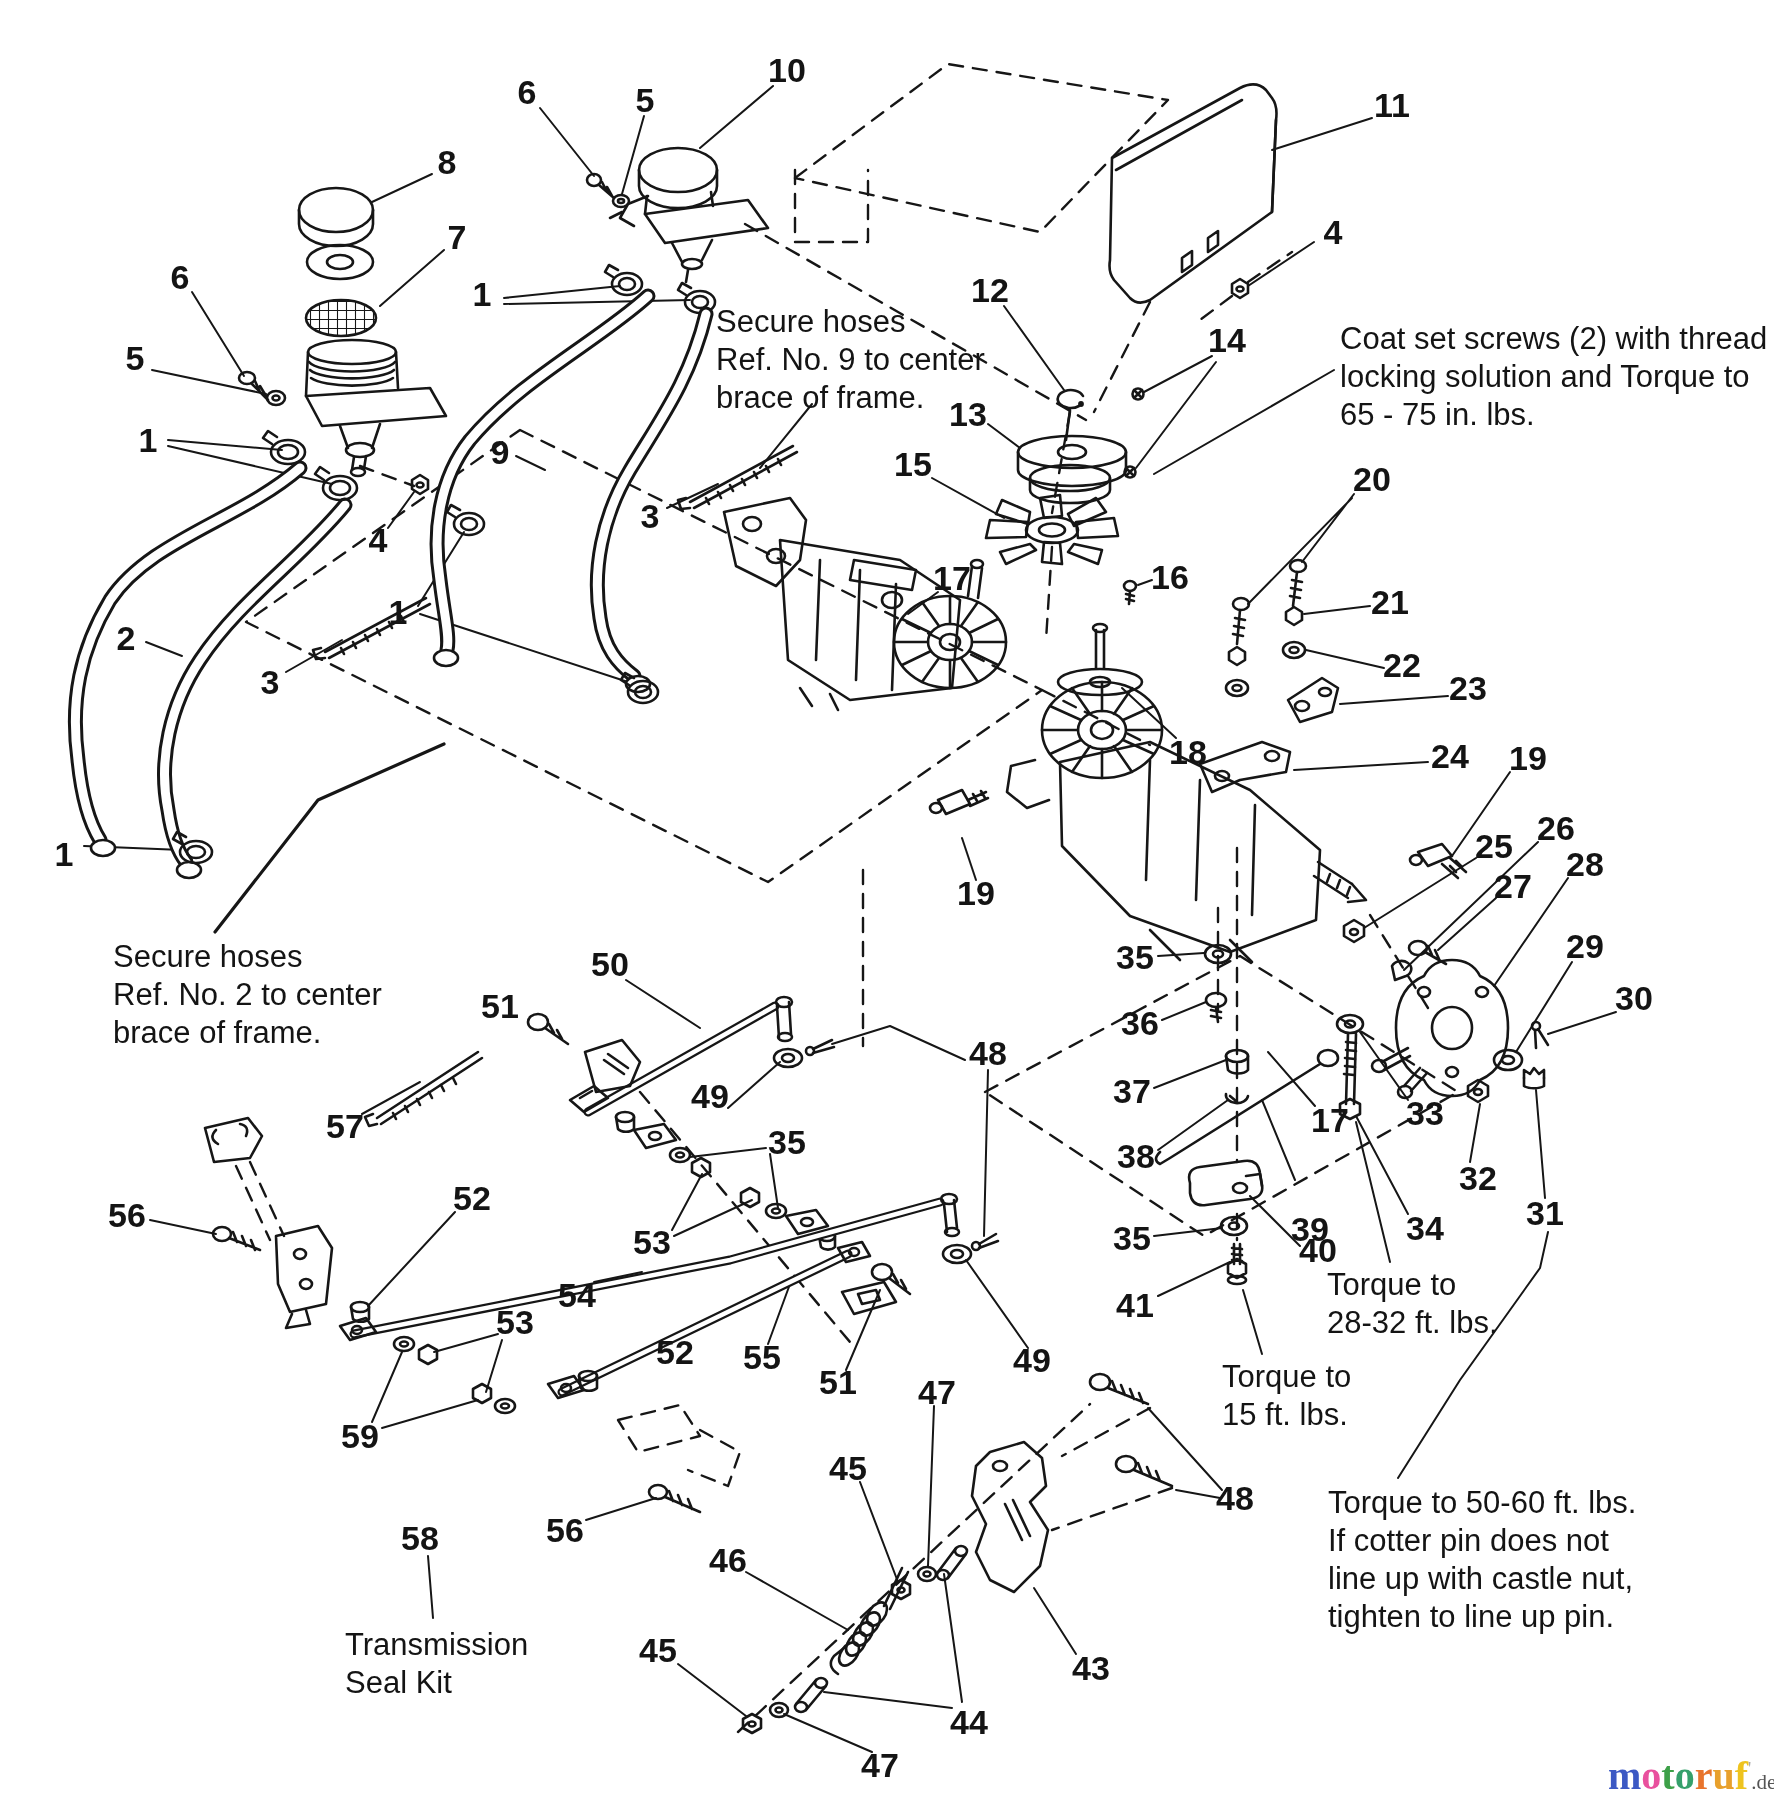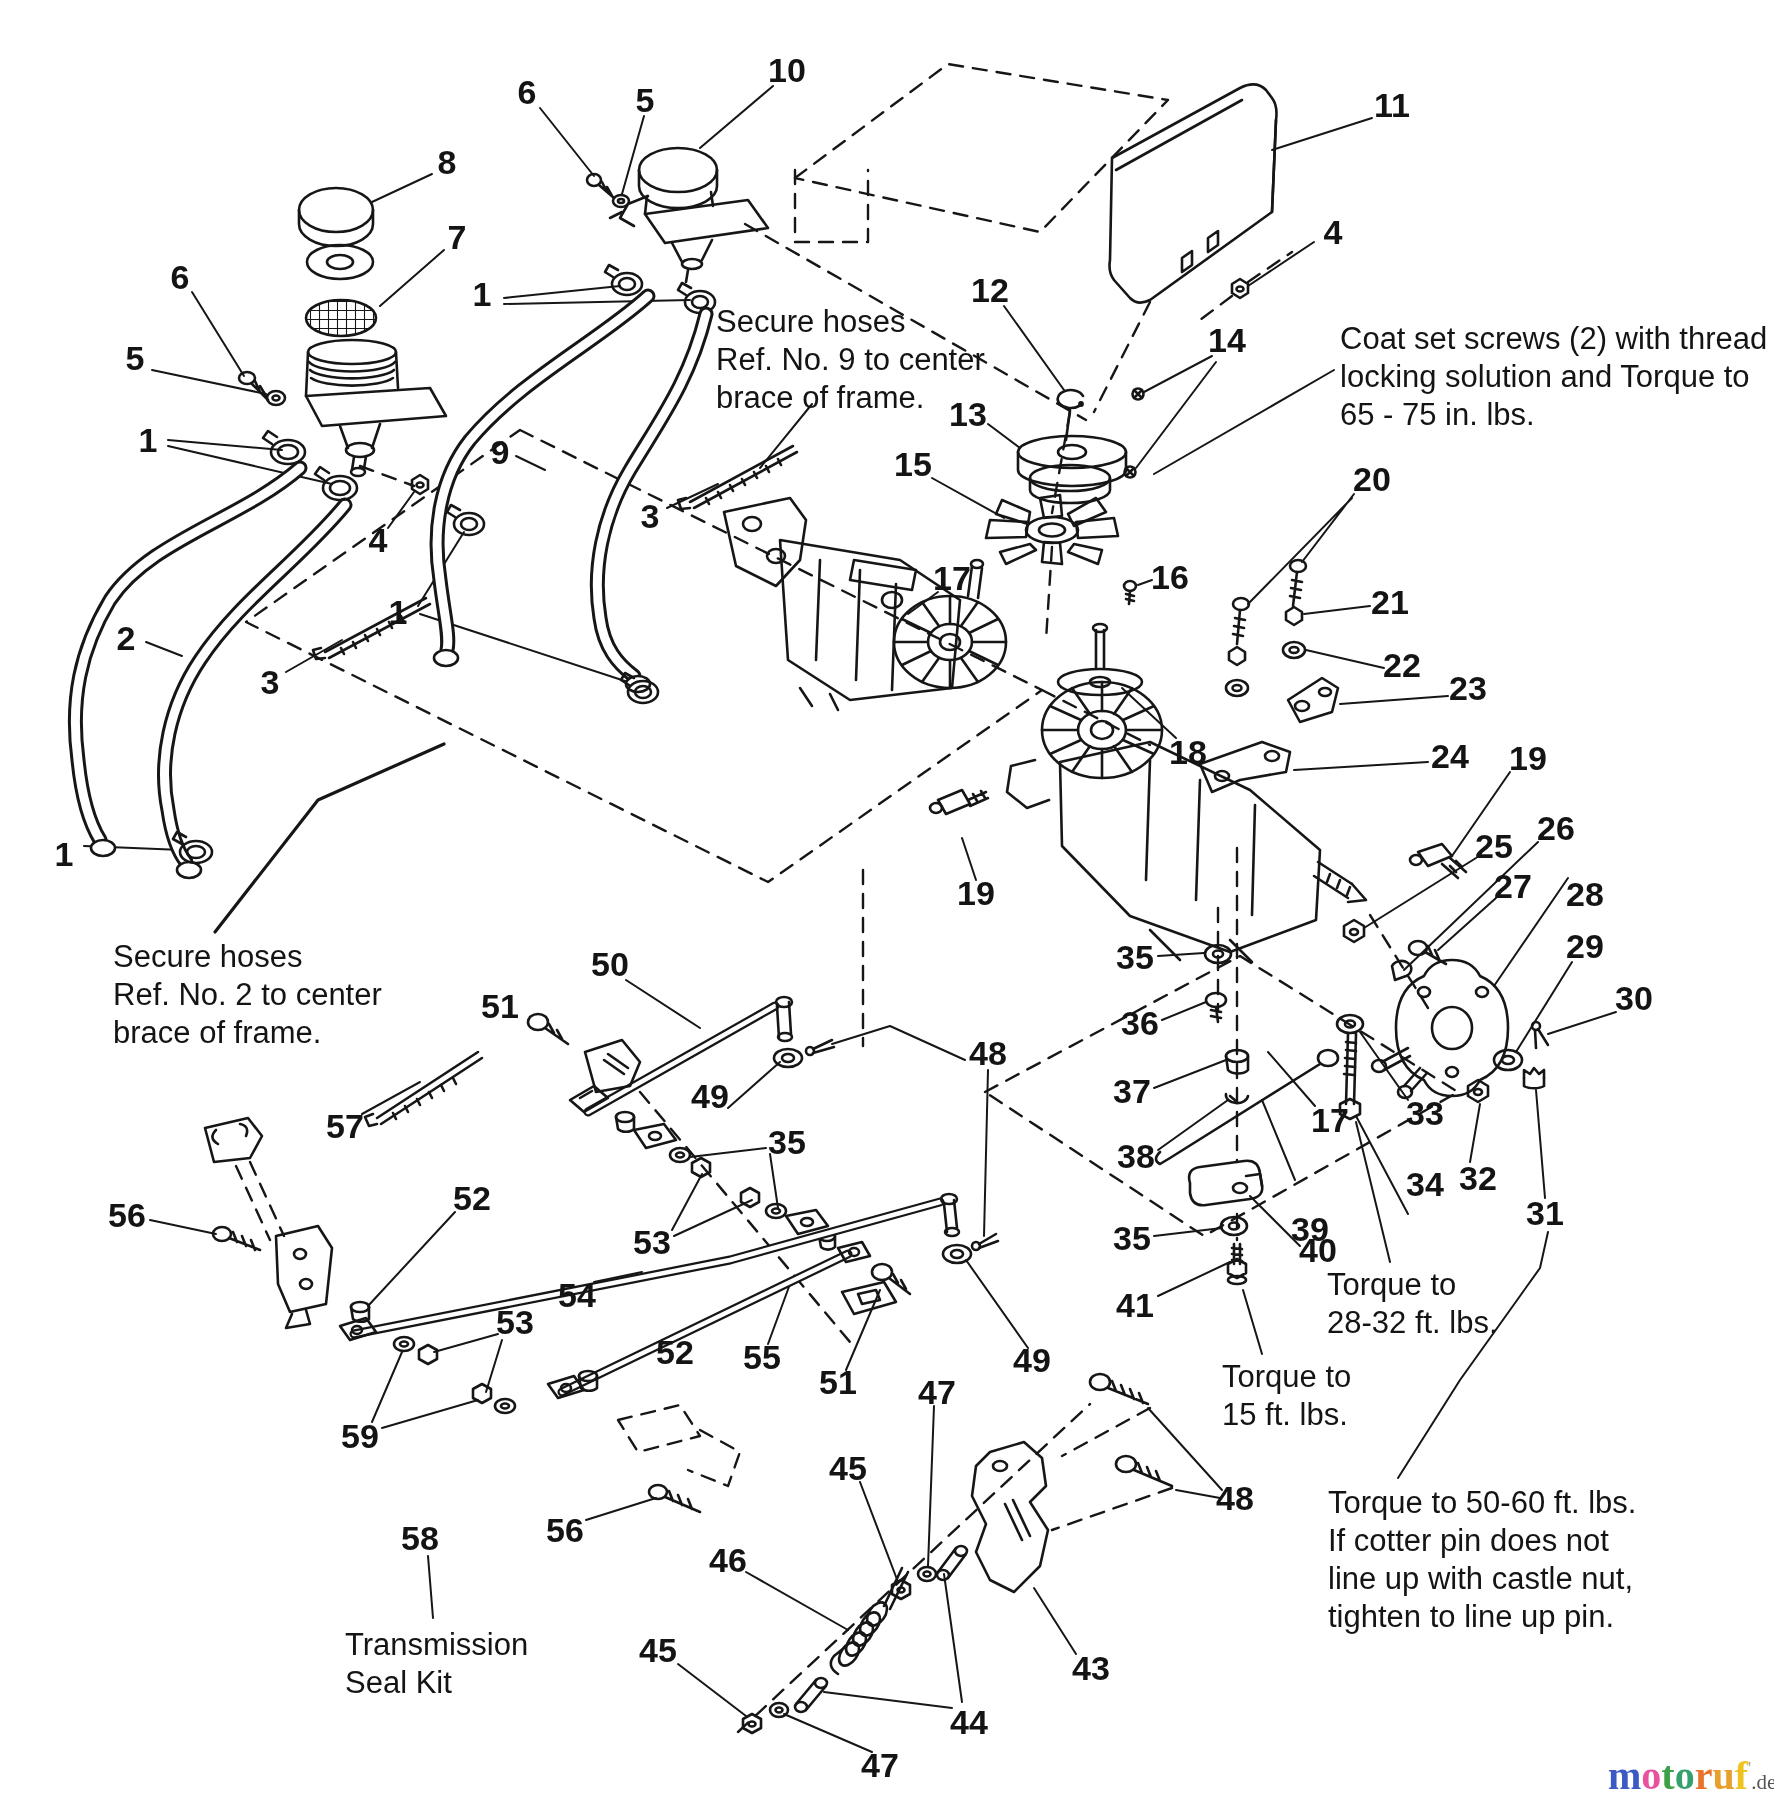--- a/index.html
+++ b/index.html
@@ -621,21 +621,21 @@
       <div class="plabel" style="left: 126px; top: 638px;">2</div>
       <div class="plabel" style="left: 1402px; top: 665px;">22</div>
       <div class="plabel" style="left: 1468px; top: 688px;">23</div>
       <div class="plabel" style="left: 270px; top: 682px;">3</div>
       <div class="plabel" style="left: 1450px; top: 756px;">24</div>
       <div class="plabel" style="left: 1528px; top: 758px;">19</div>
       <div class="plabel" style="left: 1188px; top: 752px;">18</div>
       <div class="plabel" style="left: 1556px; top: 828px;">26</div>
       <div class="plabel" style="left: 1494px; top: 846px;">25</div>
       <div class="plabel" style="left: 64px; top: 854px;">1</div>
-      <div class="plabel" style="left: 1585px; top: 864px; margin-top: 30px;">28</div>
+      <div class="plabel" style="left: 1585px; top: 864px;">28</div>
       <div class="plabel" style="left: 1513px; top: 886px;">27</div>
       <div class="plabel" style="left: 976px; top: 893px;">19</div>
       <div class="plabel" style="left: 1585px; top: 946px;">29</div>
       <div class="plabel" style="left: 610px; top: 964px;">50</div>
       <div class="plabel" style="left: 1135px; top: 957px;">35</div>
       <div class="plabel" style="left: 1634px; top: 998px;">30</div>
       <div class="plabel" style="left: 500px; top: 1006px;">51</div>
       <div class="plabel" style="left: 1140px; top: 1023px;">36</div>
       <div class="plabel" style="left: 988px; top: 1053px;">48</div>
       <div class="plabel" style="left: 1132px; top: 1091px;">37</div>
@@ -643,21 +643,21 @@
       <div class="plabel" style="left: 345px; top: 1126px;">57</div>
       <div class="plabel" style="left: 1330px; top: 1120px;">17</div>
       <div class="plabel" style="left: 1425px; top: 1113px;">33</div>
       <div class="plabel" style="left: 787px; top: 1142px;">35</div>
       <div class="plabel" style="left: 1136px; top: 1156px;">38</div>
       <div class="plabel" style="left: 1478px; top: 1178px;">32</div>
       <div class="plabel" style="left: 472px; top: 1198px;">52</div>
       <div class="plabel" style="left: 1310px; top: 1192px; margin-top: 37px;">39</div>
       <div class="plabel" style="left: 127px; top: 1215px;">56</div>
       <div class="plabel" style="left: 1545px; top: 1213px;">31</div>
-      <div class="plabel" style="left: 1425px; top: 1184px;">34</div>
+      <div class="plabel" style="left: 1425px; top: 1228px;">34</div>
       <div class="plabel" style="left: 652px; top: 1242px;">53</div>
       <div class="plabel" style="left: 1132px; top: 1238px;">35</div>
       <div class="plabel" style="left: 1318px; top: 1250px;">40</div>
       <div class="plabel" style="left: 577px; top: 1295px;">54</div>
       <div class="plabel" style="left: 1135px; top: 1305px;">41</div>
       <div class="plabel" style="left: 515px; top: 1322px;">53</div>
       <div class="plabel" style="left: 675px; top: 1352px;">52</div>
       <div class="plabel" style="left: 762px; top: 1357px;">55</div>
       <div class="plabel" style="left: 1032px; top: 1360px;">49</div>
       <div class="plabel" style="left: 838px; top: 1382px;">51</div>

